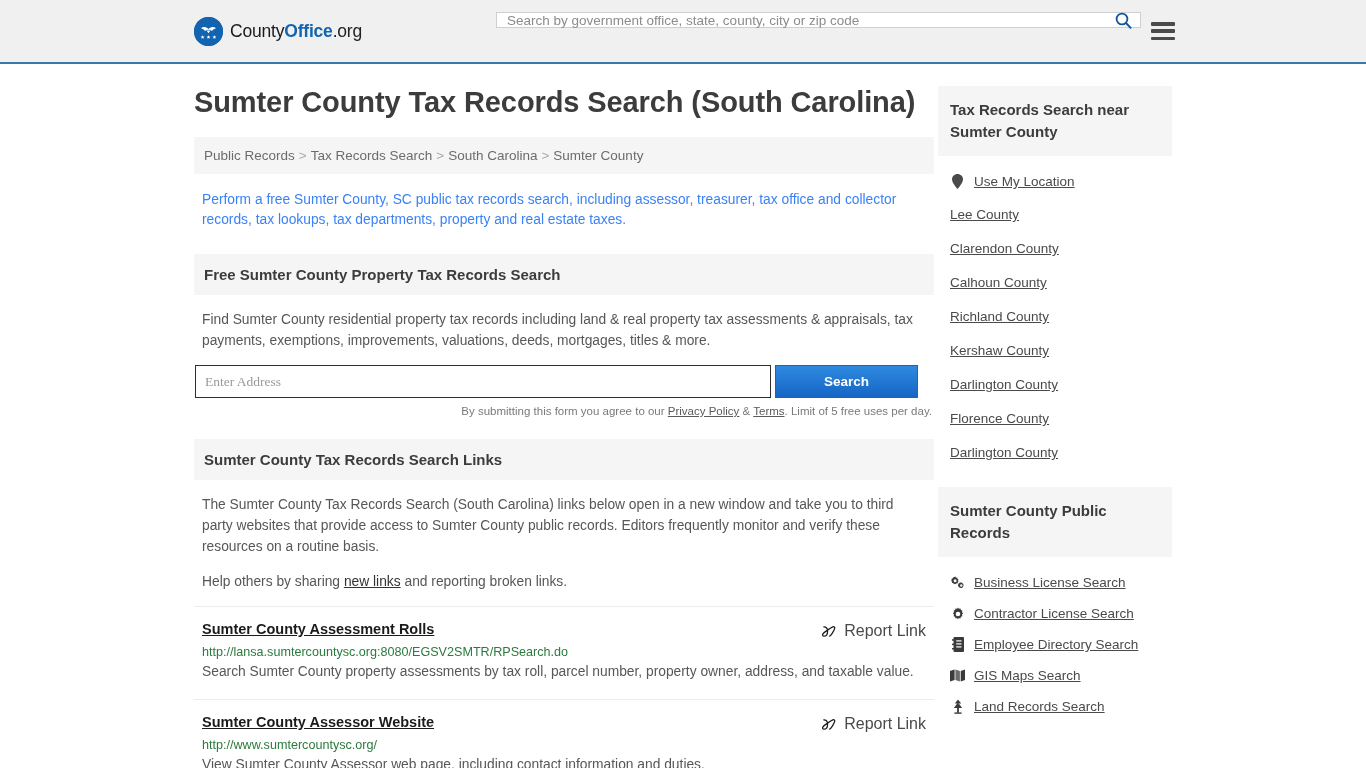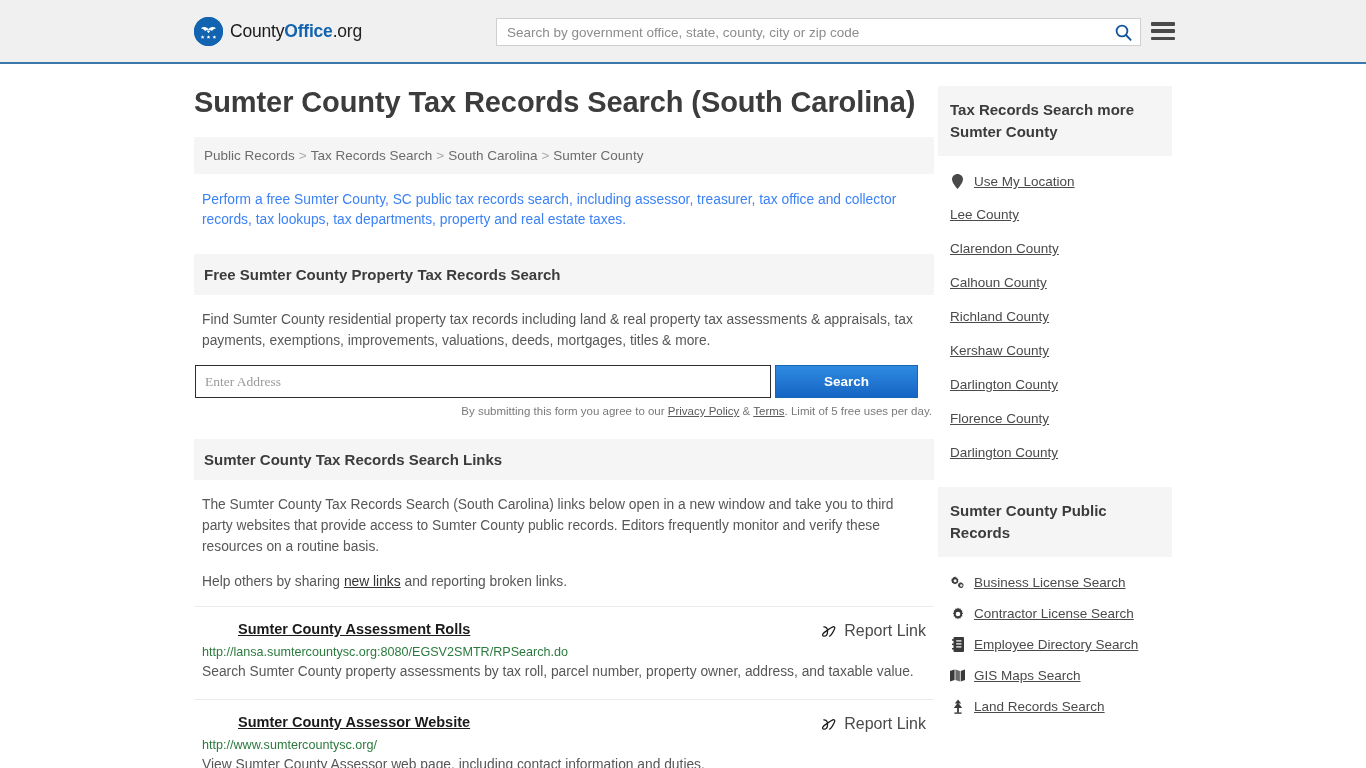--- a/index.html
+++ b/index.html
@@ -42,23 +42,23 @@
     color: #1a1a1a;
     white-space: nowrap;
   }
   .logo-text .b { color: #1263b0; font-weight: bold; }
   .logo-text .blk { color: #1a1a1a; }
   .logo-text .org { color: #222; }
 
   .search-wrap {
     position: absolute;
     left: 496px;
-    top: 18px;
+    top: 12px;
     width: 645px;
-    height: 28px;
+    height: 16px;
     background: #ffffff;
     border: 1px solid #cfcfcf;
     display: flex;
     align-items: center;
   }
   .search-input {
     flex: 1;
     border: 0;
     outline: 0;
     height: 26px;
@@ -184,21 +184,21 @@
   .links-intro { padding: 14px 8px 0 8px; font-size: 13.8px; line-height: 21px; color: #575757; }
   .links-intro p { margin: 0 0 14px 0; }
   .links-intro a { color: #333; text-decoration: underline; }
 
   .link-item {
     padding: 14px 8px 16px 8px;
     border-top: 1px solid #ececec;
     position: relative;
   }
   .link-item:first-of-type { border-top: 1px solid #ececec; }
-  .link-row-top { display: flex; align-items: flex-start; justify-content: space-between; margin-left: 36px; }
+  .link-row-top { display: flex; align-items: flex-start; justify-content: space-between; }
   .link-title {
     font-size: 14.5px;
     font-weight: bold;
     color: #1b1b1b;
     text-decoration: underline;
     cursor: pointer;
   }
   .report-link {
     display: flex; align-items: center; gap: 8px;
     font-size: 16px; color: #4a4a4a;
@@ -333,21 +333,21 @@
         </span>
       </div>
       <div class="link-url">http://www.sumtercountysc.org/</div>
       <div class="link-desc">View Sumter County Assessor web page, including contact information and duties.</div>
     </div>
 
   </div>
 
   <div class="col-side">
 
-    <div class="side-head">Tax Records Search more Sumter County</div>
+    <div class="side-head">Tax Records Search near Sumter County</div>
 
     <ul class="side-list">
       <li>
         <span class="side-row">
           <span class="side-icon">
             <svg width="11" height="15" viewBox="0 0 11 15" aria-hidden="true">
               <path d="M5.5 0 C2.5 0 0 2.4 0 5.3 C0 9.2 5.5 15 5.5 15 C5.5 15 11 9.2 11 5.3 C11 2.4 8.5 0 5.5 0 Z" fill="#4a4a4a"></path>
             </svg>
           </span>
           <a href="#">Use My Location</a>

